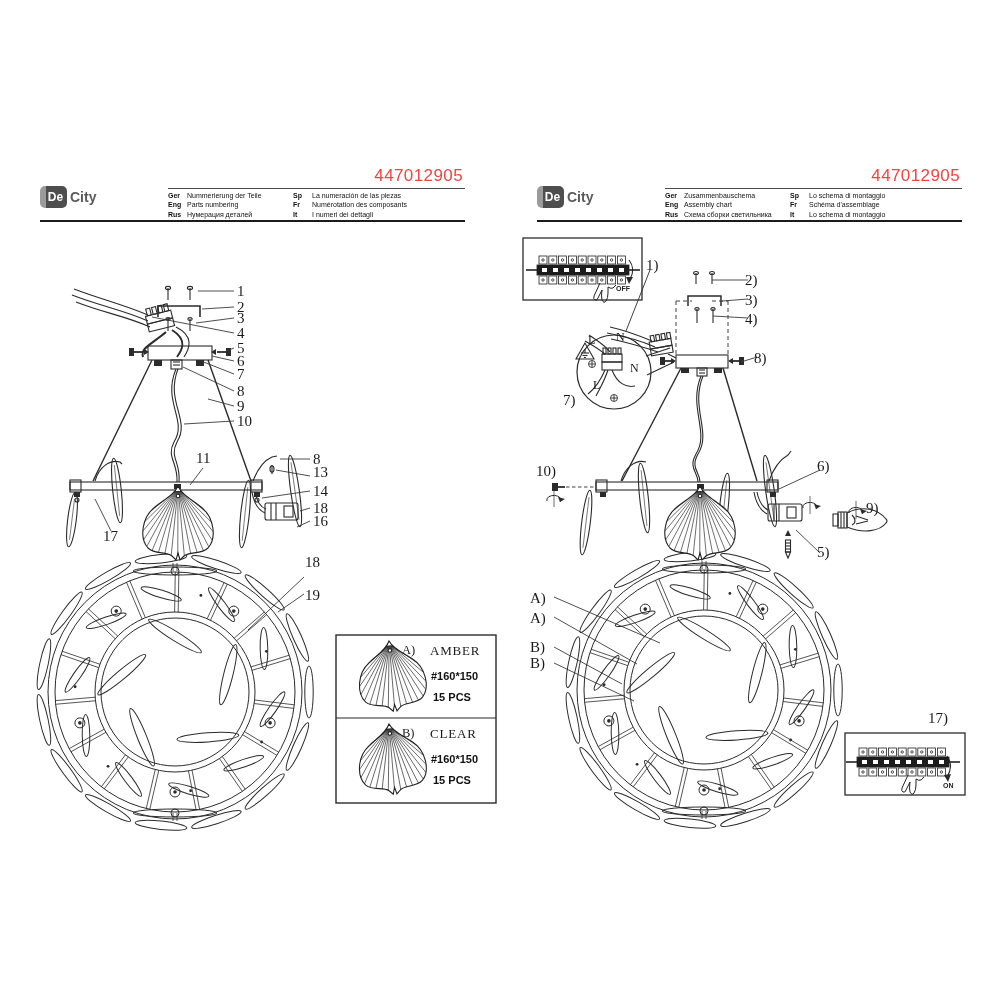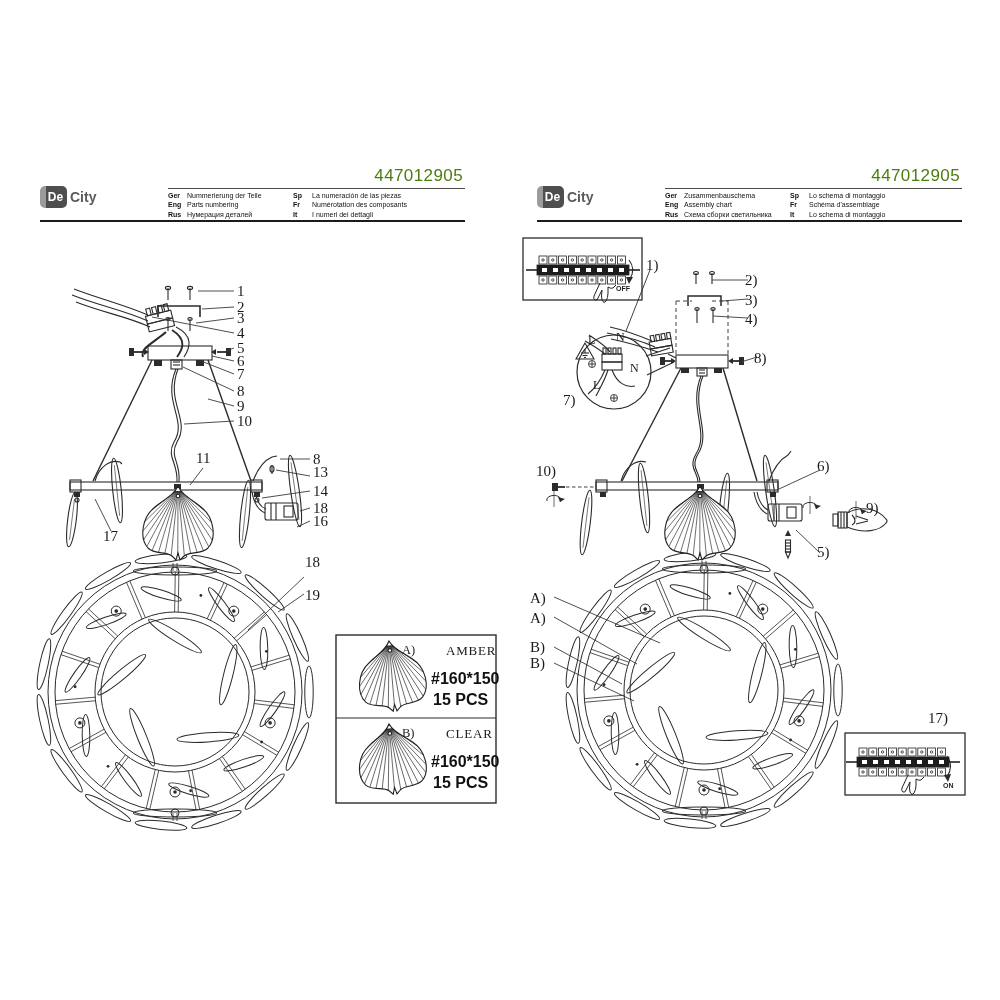--- a/index.html
+++ b/index.html
@@ -1,39 +1,39 @@
 <!DOCTYPE html>
 <html><head>
 <meta charset="utf-8">
 <style>
   html,body{margin:0;padding:0;background:#e9e9e9;}
   .canvas{position:relative;width:1000px;height:1000px;background:#ffffff;
           font-family:"Liberation Sans",sans-serif;overflow:hidden;}
   #art{position:absolute;left:0;top:0;}
   .hdr{position:absolute;top:166px;width:425px;height:58px;}
-  .pn{position:absolute;right:2px;top:0;font-size:17px;color:#4d7c0f;letter-spacing:.4px;}
+  .pn{position:absolute;right:2px;top:0;font-size:17px;color:#ef4444;letter-spacing:.4px;}
   .hline1{position:absolute;left:128px;width:297px;top:22px;height:1px;background:#4a4a4a;}
   .hline2{position:absolute;left:0;width:425px;top:54px;height:2px;background:#1b1b1b;}
   .langs{position:absolute;top:25px;display:grid;grid-template-columns:17px auto;
          column-gap:2px;font-size:7px;line-height:9.4px;color:#111;}
   .langs b{font-weight:bold;}
   .logo{position:absolute;left:0;top:20px;display:flex;align-items:center;}
   .logo .box{width:27px;height:22px;border-radius:5px;
              background:linear-gradient(90deg,#9b9b9b 0 6px,#4e4e4e 6px);
              color:#fff;font-weight:bold;font-size:12px;display:flex;
              align-items:center;justify-content:center;padding-left:4px;box-sizing:border-box;}
   .logo .city{color:#5a5a5a;font-weight:bold;font-size:14px;margin-left:3px;}
   .callout{position:absolute;font-family:"Liberation Serif",serif;font-size:15px;
            color:#1a1a1a;white-space:nowrap;}
   .wl{position:absolute;font-family:"Liberation Serif",serif;font-size:12px;color:#1a1a1a;}
   .tiny{position:absolute;font-size:7px;font-weight:bold;color:#222;}
   .leg-key{position:absolute;font-family:"Liberation Serif",serif;font-size:12.5px;color:#1a1a1a;}
   .leg-name{position:absolute;font-family:"Liberation Serif",serif;font-size:13px;
-            letter-spacing:.8px;color:#1a1a1a;margin-left:16px;}
-  .leg-val{position:absolute;font-size:16px;font-weight:bold;color:#111;}
+            letter-spacing:.8px;color:#1a1a1a;}
+  .leg-val{position:absolute;font-size:11px;font-weight:bold;color:#111;}
 </style>
 </head>
 <body>
 
 <div class="canvas">
 
   <div class="hdr" style="left:40px">
     <div class="logo">
       <span class="box">De</span>
       <span class="city">City</span>

